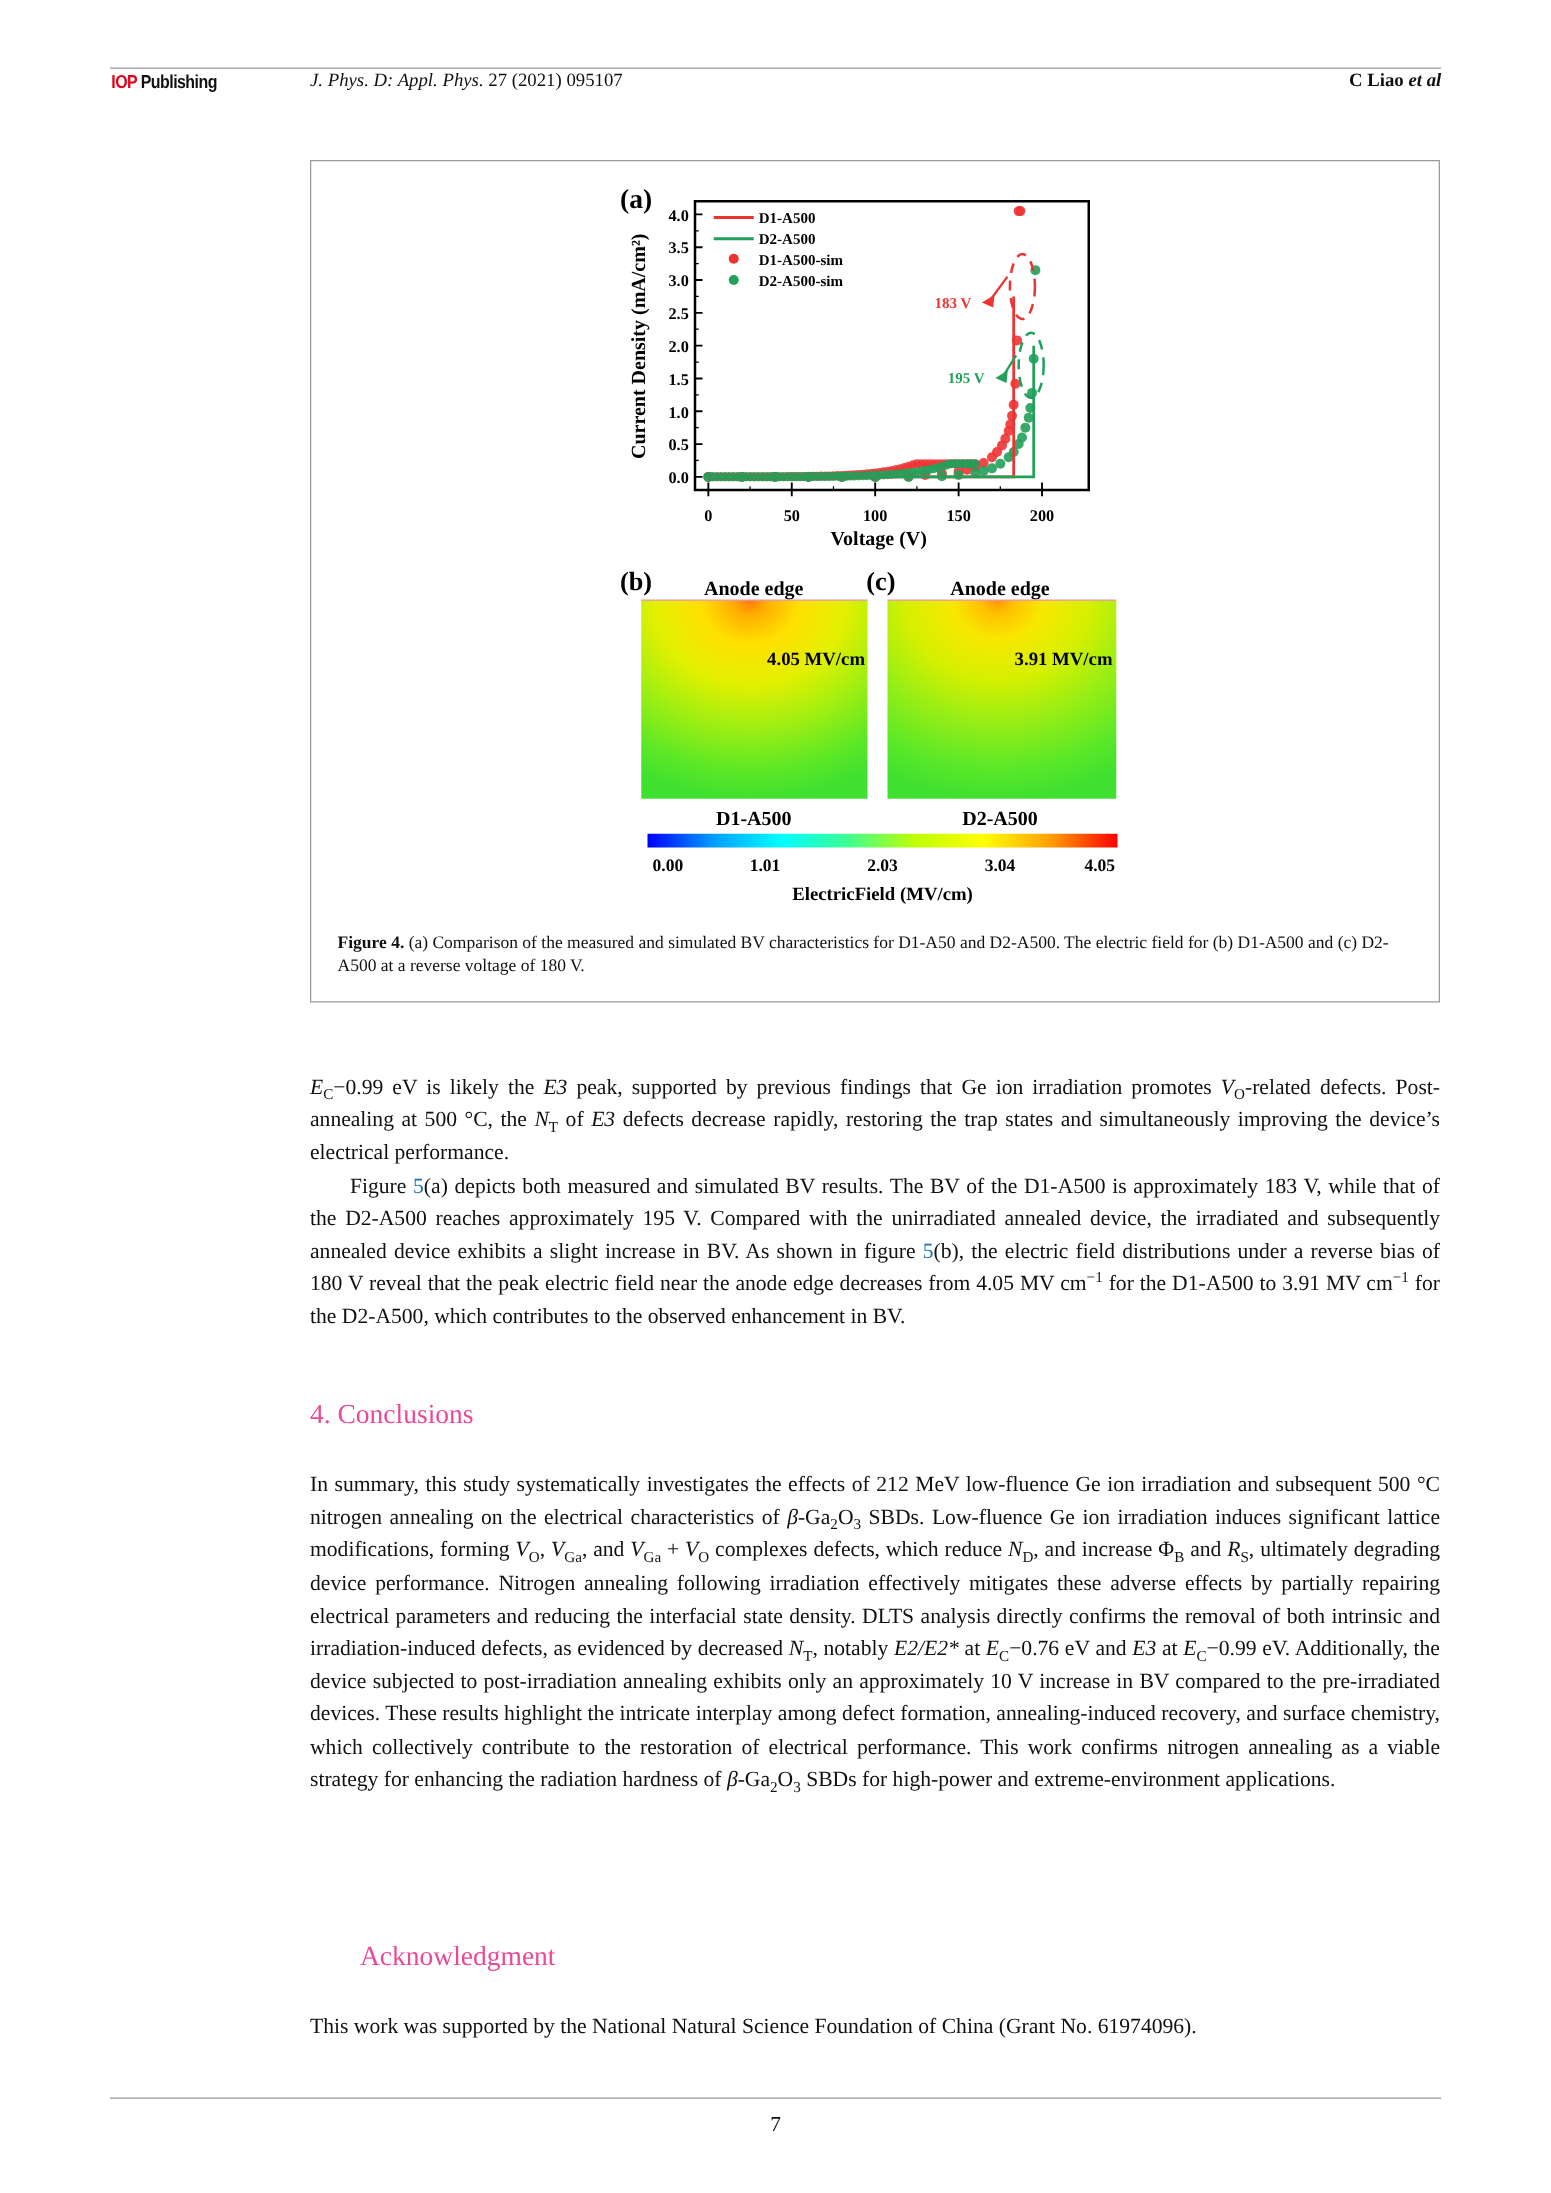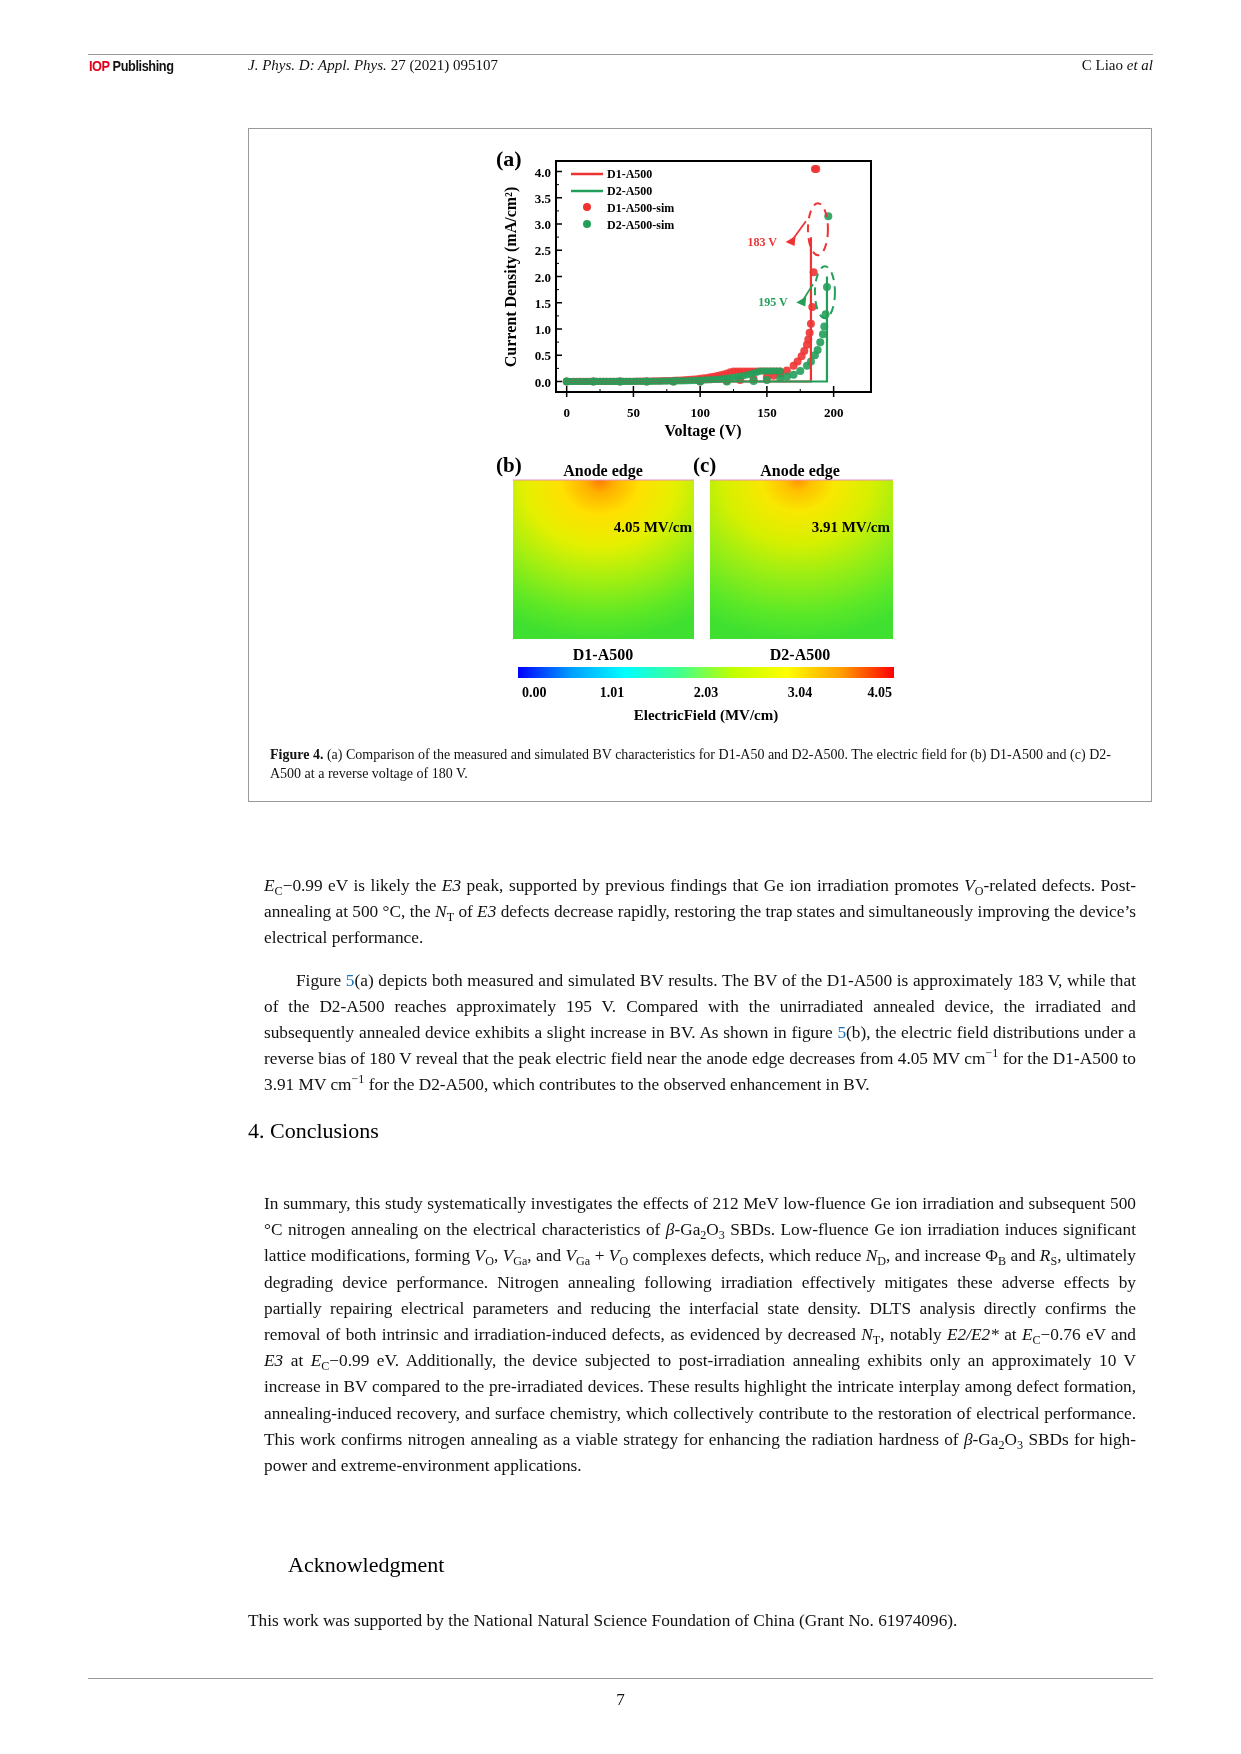--- a/index.html
+++ b/index.html
@@ -6,29 +6,29 @@
   body { width: 1241px; height: 1754px; position: relative; overflow: hidden;
          font-family: "Liberation Serif", "DejaVu Serif", serif; color: #111; }
   .abs { position: absolute; }
   .hr { position: absolute; height: 1px; background: #9a9a9a; }
   .hdr { top: 57px; font-size: 15px; }
   .logo { left: 89px; top: 57px; font-family: "Liberation Sans", sans-serif; font-weight: bold; font-size: 15px; letter-spacing: -0.5px; transform: scaleX(0.85); transform-origin: left; }
   .logo .iop { color: #e2001a; }
   .logo .pub { color: #111; }
   .journal { left: 248px; }
   .journal i { }
-  .author { right: 88px; }
+  .author { right: 88px; font-weight: bold; }
   .fig-frame { left: 248px; top: 128px; width: 904px; height: 674px; border: 1px solid #9a9a9a; box-sizing: border-box; }
   svg text { font-family: "Liberation Serif", serif; }
   .caption { left: 270px; top: 745px; width: 870px; font-size: 14px; line-height: 19px; }
   .caption b { font-weight: bold; }
   .body-text { left: 248px; width: 904px; font-size: 17.3px; line-height: 26.2px; text-align: justify; }
-  .body-text p { margin: 16px; }
+  .body-text p { margin: 0; }
   .indent { text-indent: 32px; }
-  .sec { left: 248px; color: #000000; font-size: 22px; }
+  .sec { left: 248px; color: #ec4899; font-size: 22px; }
   .link { color: #1a6fb5; }
   .pagenum { left: 0; width: 1241px; text-align: center; top: 1690px; font-size: 17px; }
   sub, sup { font-size: 70%; line-height: 0; }
   i { font-style: italic; }
 </style>
 </head>
 <body>
 
 <div class="hr" style="left:88px; top:54px; width:1065px;"></div>
 <div class="abs logo">

